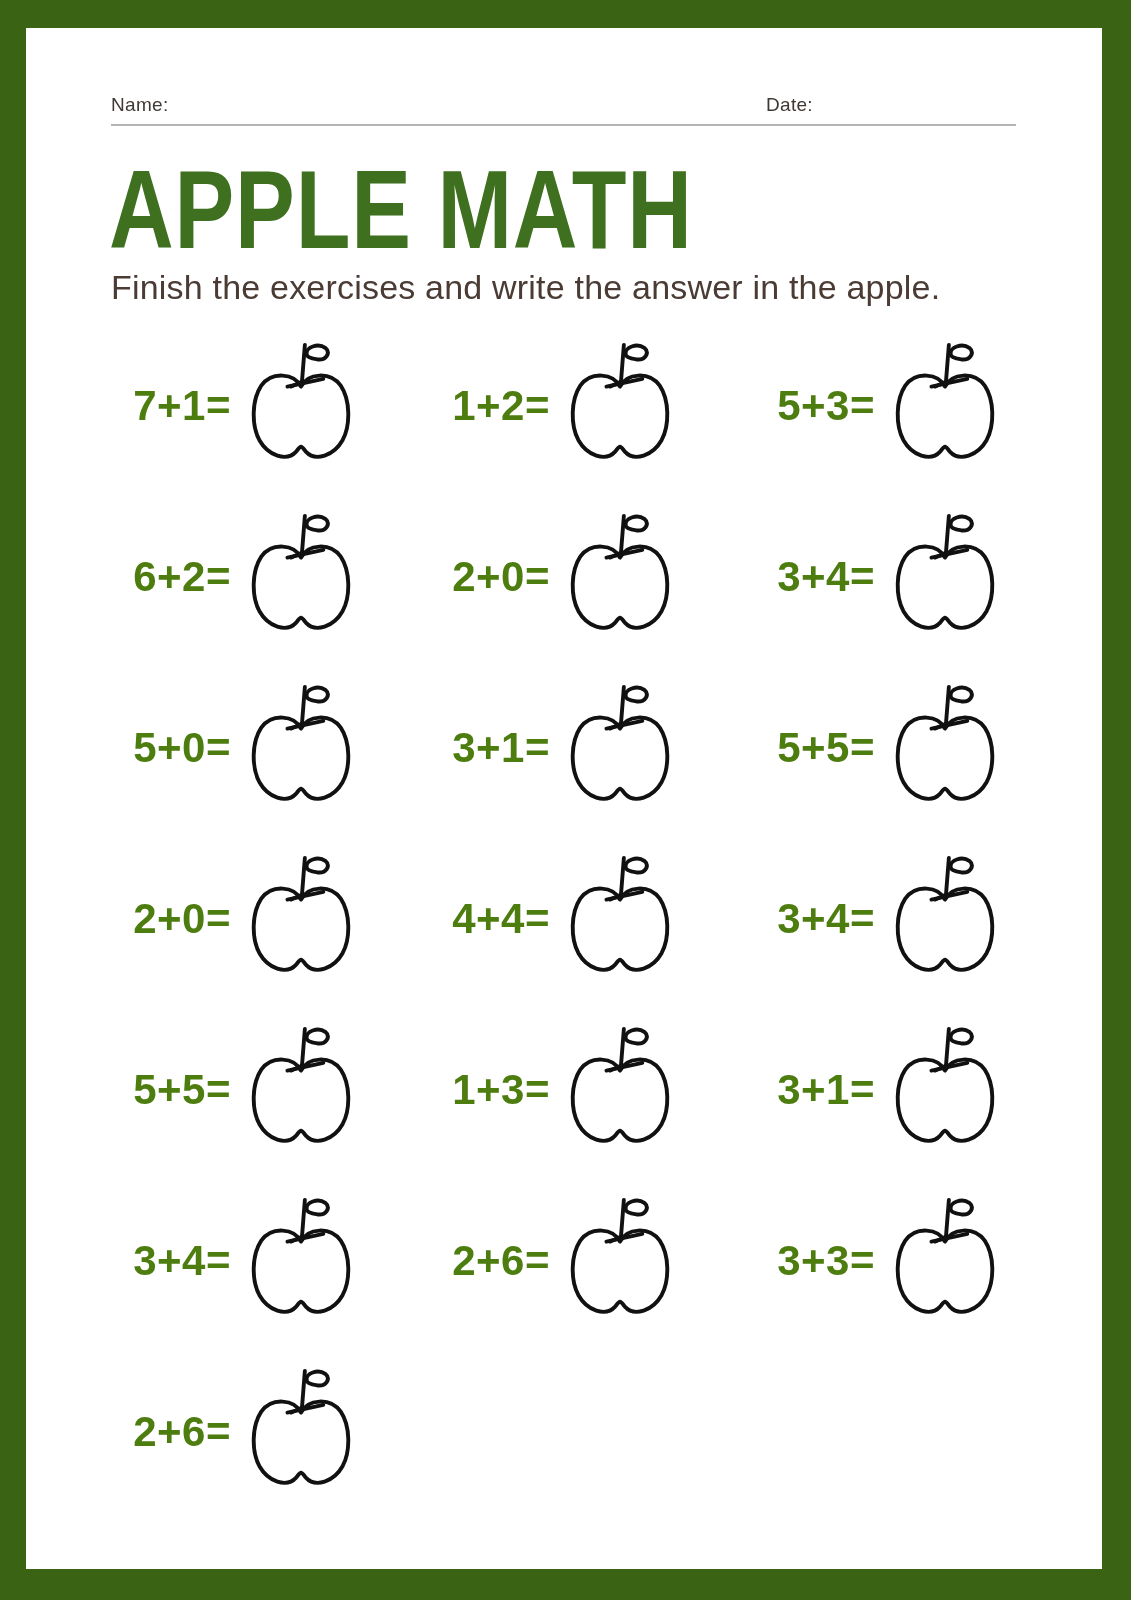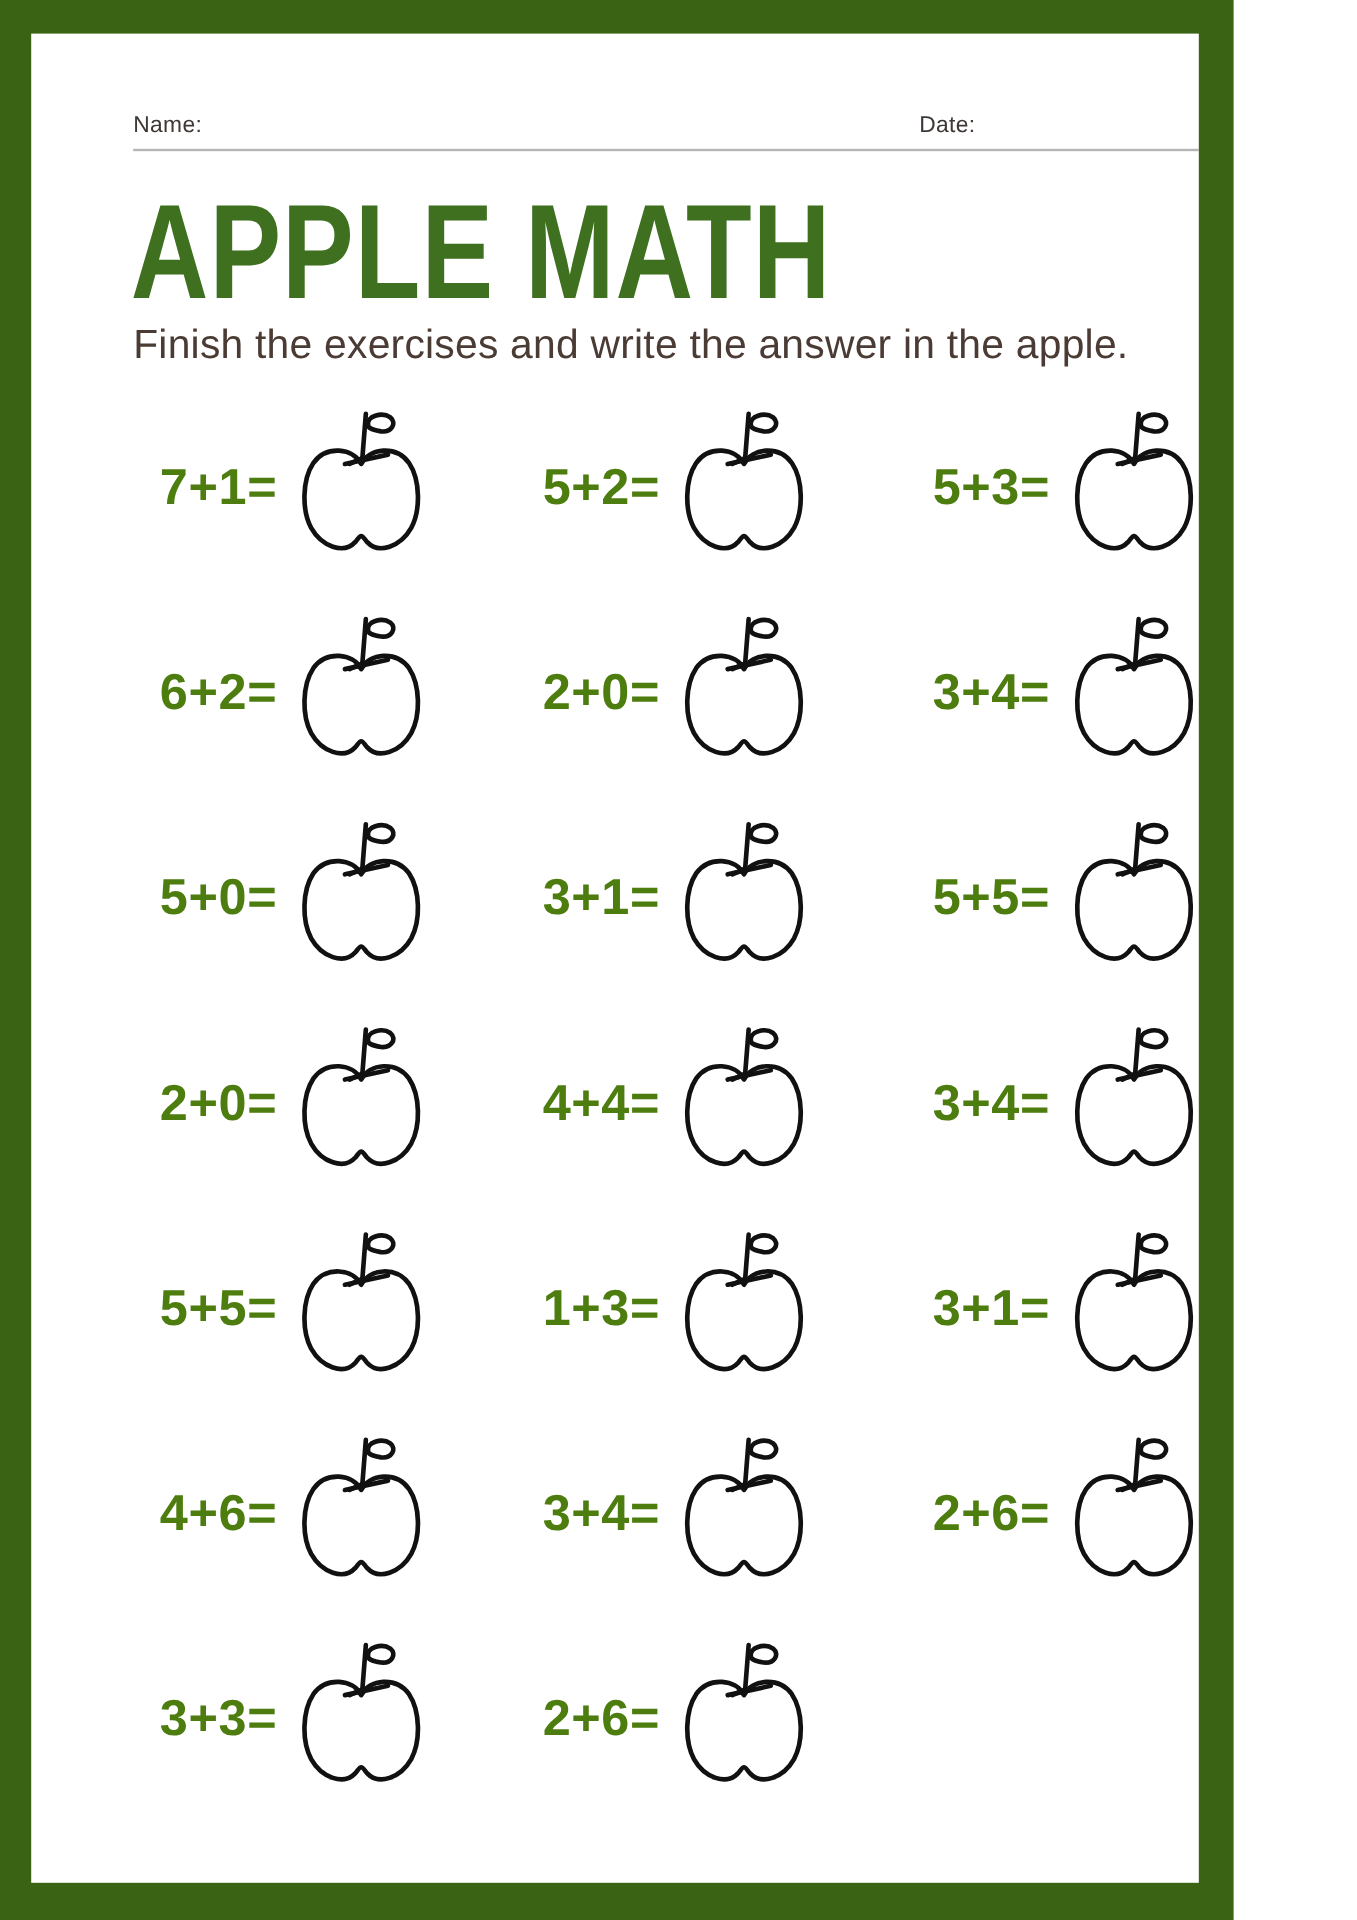--- a/index.html
+++ b/index.html
@@ -1,20 +1,20 @@
 <!DOCTYPE html>
 <html><head>
 <meta charset="utf-8">
 <style>
   html, body { margin: 0; padding: 0; background: #ffffff; }
   * { box-sizing: border-box; }
 
   .frame {
     position: relative;
-    width: 1028px;
+    width: 1131px;
     height: 1600px;
     background: #3a6413;
     padding: 28px 29px 31px 26px;
     font-family: "Liberation Sans", sans-serif;
   }
   .page {
     position: relative;
     width: 100%;
     height: 100%;
     background: #ffffff;
@@ -131,21 +131,21 @@
                C 26 117, 45 124, 55 113
                C 57.5 110, 58.5 108, 60 108
                C 61.5 108, 62.5 110, 65 113
                C 75 124, 94 117, 103 101
                C 111 86, 111 60, 101 45
                C 90 30, 67 32, 60 46 Z"></path>
     </svg>
   </div>
 
   <div class="cell">
-    <span class="eq">5+2=</span>
+    <span class="eq">1+2=</span>
     <svg class="apple" viewBox="0 0 120 132" fill="none" stroke="#111111" stroke-width="4" stroke-linecap="round" stroke-linejoin="round">
 
       <path d="M64 3 L61 41"></path>
 
       <path d="M61 41 L50 46"></path>
 
       <path d="M46 46 L83 38"></path>
 
       <path d="M66 13 C64 5 78 1 85 6 C91 11 86 19 77 18 C70 17 66 15 66 13 Z"></path>
 
@@ -467,43 +467,20 @@
                C 9 60, 9 86, 17 101
                C 26 117, 45 124, 55 113
                C 57.5 110, 58.5 108, 60 108
                C 61.5 108, 62.5 110, 65 113
                C 75 124, 94 117, 103 101
                C 111 86, 111 60, 101 45
                C 90 30, 67 32, 60 46 Z"></path>
     </svg>
   </div>
 
-  <div class="cell">
-    <span class="eq">4+6=</span>
-    <svg class="apple" viewBox="0 0 120 132" fill="none" stroke="#111111" stroke-width="4" stroke-linecap="round" stroke-linejoin="round">
-
-      <path d="M64 3 L61 41"></path>
-
-      <path d="M61 41 L50 46"></path>
-
-      <path d="M46 46 L83 38"></path>
-
-      <path d="M66 13 C64 5 78 1 85 6 C91 11 86 19 77 18 C70 17 66 15 66 13 Z"></path>
-
-      <path d="M60 46
-               C 53 32, 30 30, 19 45
-               C 9 60, 9 86, 17 101
-               C 26 117, 45 124, 55 113
-               C 57.5 110, 58.5 108, 60 108
-               C 61.5 108, 62.5 110, 65 113
-               C 75 124, 94 117, 103 101
-               C 111 86, 111 60, 101 45
-               C 90 30, 67 32, 60 46 Z"></path>
-    </svg>
-  </div>
 
   <div class="cell">
     <span class="eq">3+4=</span>
     <svg class="apple" viewBox="0 0 120 132" fill="none" stroke="#111111" stroke-width="4" stroke-linecap="round" stroke-linejoin="round">
 
       <path d="M64 3 L61 41"></path>
 
       <path d="M61 41 L50 46"></path>
 
       <path d="M46 46 L83 38"></path>

